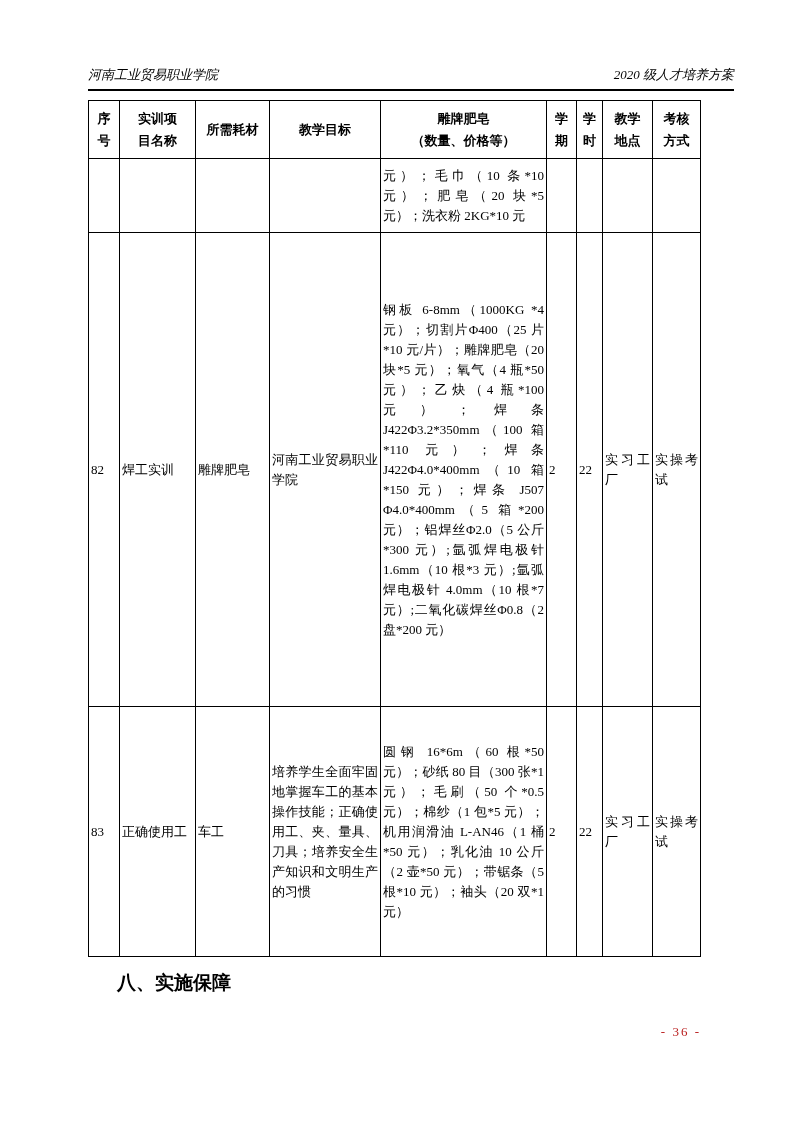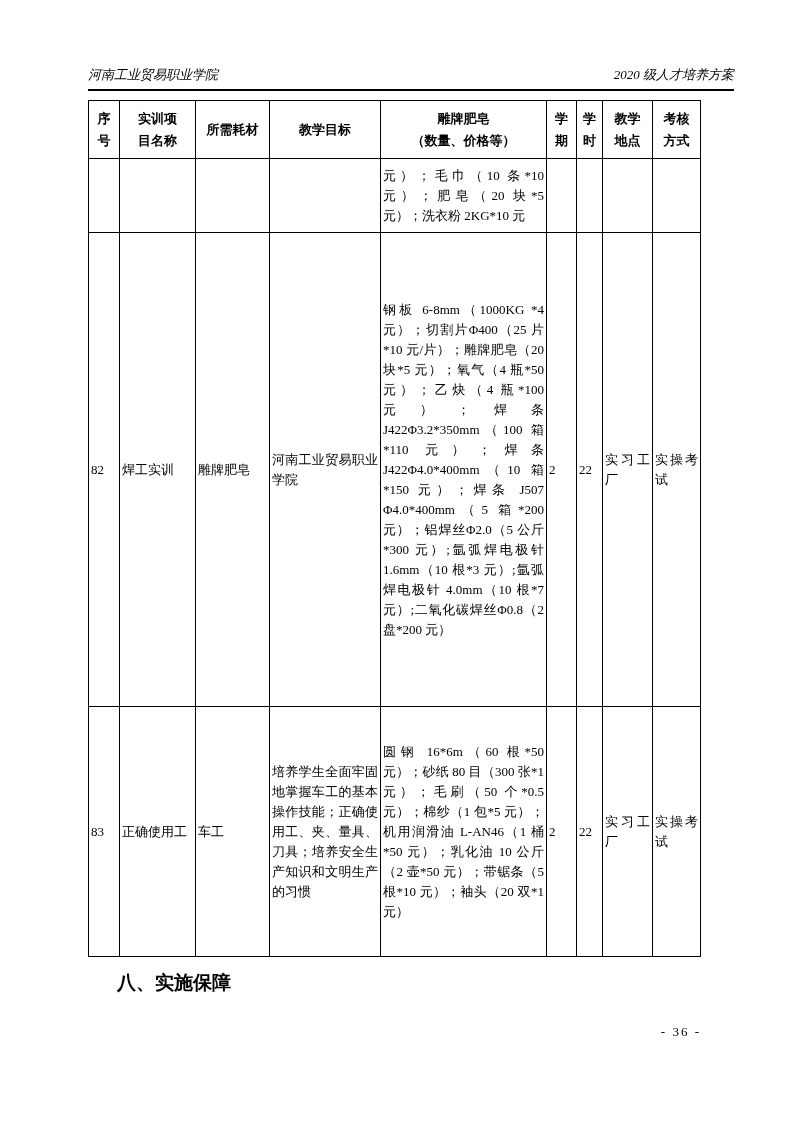--- a/index.html
+++ b/index.html
@@ -66,21 +66,21 @@
     font-family: "Liberation Sans", "DejaVu Sans", sans-serif;
     font-weight: bold;
     font-size: 19px;
   }
   .page-number {
     position: absolute;
     top: 1024px;
     right: 92px;
     font-size: 13px;
     letter-spacing: 2px;
-    color: #000000;
+    color: #b91c1c;
   }
 </style>
 </head>
 <body>
 
 <div class="page">
 
   <div class="doc-header">
     <span>河南工业贸易职业学院</span>
     <span>2020 级人才培养方案</span>

